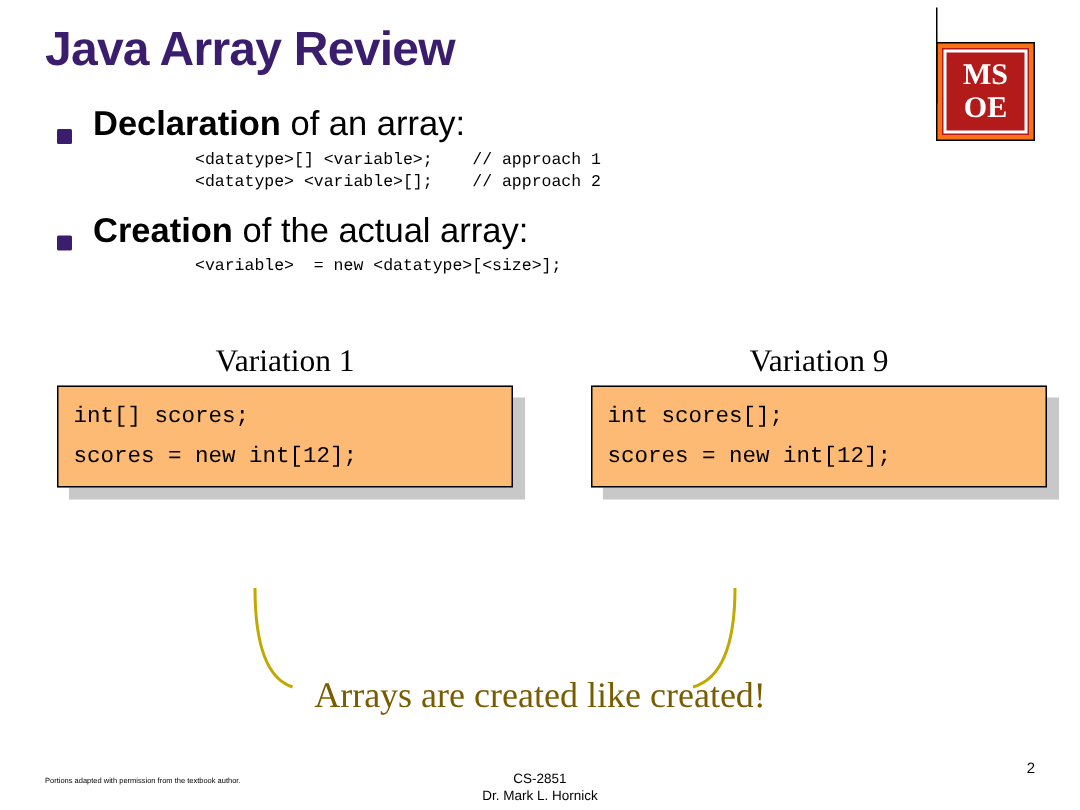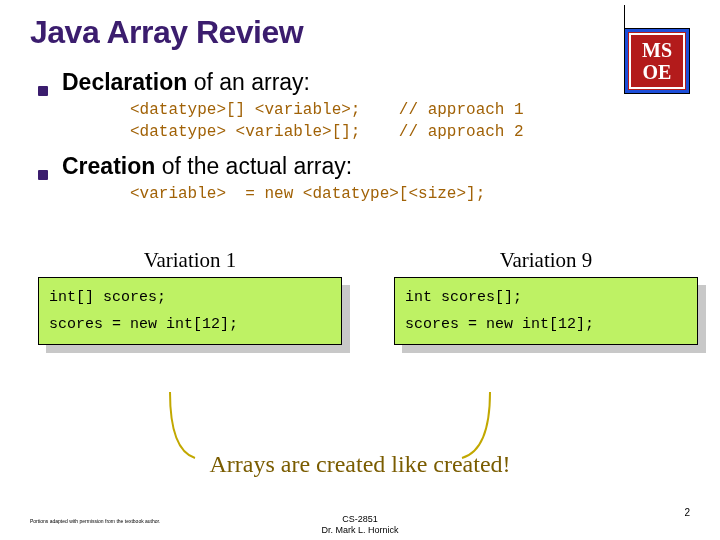--- a/index.html
+++ b/index.html
@@ -28,21 +28,21 @@
     margin: 0 0 18px 0;
     letter-spacing: -0.5px;
   }
   .logo-wrap {
     position: absolute;
     right: 30px;
     top: 28px;
     width: 64px;
     height: 64px;
     border: 1px solid #000;
-    background: #1d4ed8;
+    background: #f97316;
     display: flex;
     align-items: center;
     justify-content: center;
   }
   .logo-wrap::before {
     content: "";
     position: absolute;
     height: 64px;
     width: 1px;
     background: #000;
@@ -81,23 +81,23 @@
     top: 6px;
     border-radius: 1px;
   }
   .bullet-text {
     font-size: 23px;
     color: #000;
   }
   .bullet-text .bold { font-weight: bold; }
   .code-block {
     font-family: "Courier New", monospace;
-    font-size: 16px;
+    font-size: 11px;
     line-height: 1.35;
-    color: #a16207;
+    color: #000000;
     margin: 4px 0 10px 100px;
     white-space: pre;
   }
   .variation-row {
     display: flex;
     position: relative;
     margin-top: 42px;
     gap: 52px;
     padding: 0 8px;
   }
@@ -115,21 +115,21 @@
   .shadow-box::after {
     content: "";
     position: absolute;
     top: 8px; left: 8px;
     right: -8px; bottom: -8px;
     background: #c8c8c8;
     z-index: -1;
   }
   .code-box {
     border: 1px solid #000;
-    background: #bef264;
+    background: #fdba74;
     font-family: "Courier New", monospace;
     font-size: 15px;
     line-height: 1.8;
     padding: 6px 10px;
     position: relative;
     z-index: 1;
     white-space: pre;
   }
   .callout-text {
     font-family: "Comic Sans MS", "Segoe Script", cursive;

